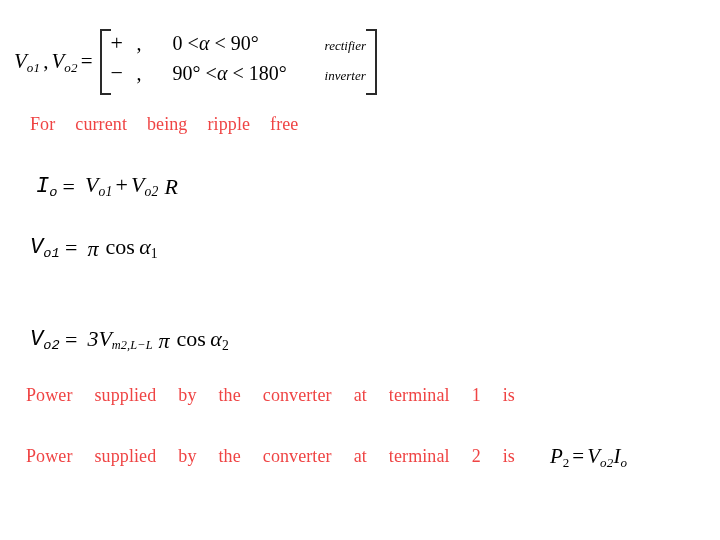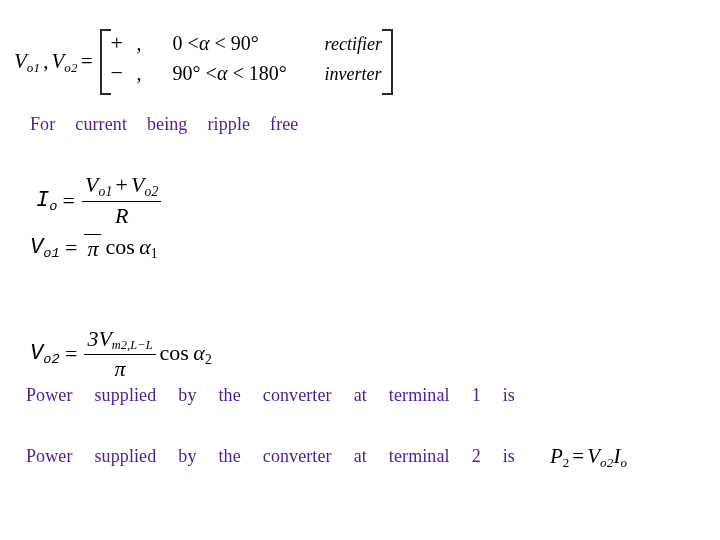--- a/index.html
+++ b/index.html
@@ -125,31 +125,31 @@
   }
   .case-range {
     font-style: normal;
     width: 152px;
     font-size: 20px;
     white-space: nowrap;
   }
   .case-range i { font-style: italic; }
   .case-label {
     font-style: italic;
+    font-size: 13px;
+    white-space: nowrap;
+  }
+
+  
+  .textline {
+    position: absolute;
+    font-family: "Liberation Serif", "DejaVu Serif", serif;
+    font-style: normal;
     font-size: 18px;
-    white-space: nowrap;
-  }
-
-  
-  .textline {
-    position: absolute;
-    font-family: "Liberation Serif", "DejaVu Serif", serif;
-    font-style: normal;
-    font-size: 18px;
-    color: #4c1d95;
+    color: #ef4444;
     white-space: nowrap;
     letter-spacing: 0.1px;
   }
   .textline .w { display: inline-block; }
 
   
   .fraceq {
     position: absolute;
     display: flex;
     align-items: center;
@@ -159,21 +159,21 @@
     font-style: italic;
     margin-right: 2px;
     font-family: Liberation Mono, monospace;
   }
   .fraceq .eqsign {
     font-style: normal;
     margin: 0 5px 0 3px;
   }
   .frac {
     display: inline-flex;
-    flex-direction: column;
+    flex-direction: row;
     align-items: center;
     vertical-align: middle;
     margin: 0 2px;
   }
   .frac .num {
     padding: 0 3px 1px 3px;
     font-style: italic;
     white-space: nowrap;
   }
   .frac .bar {

